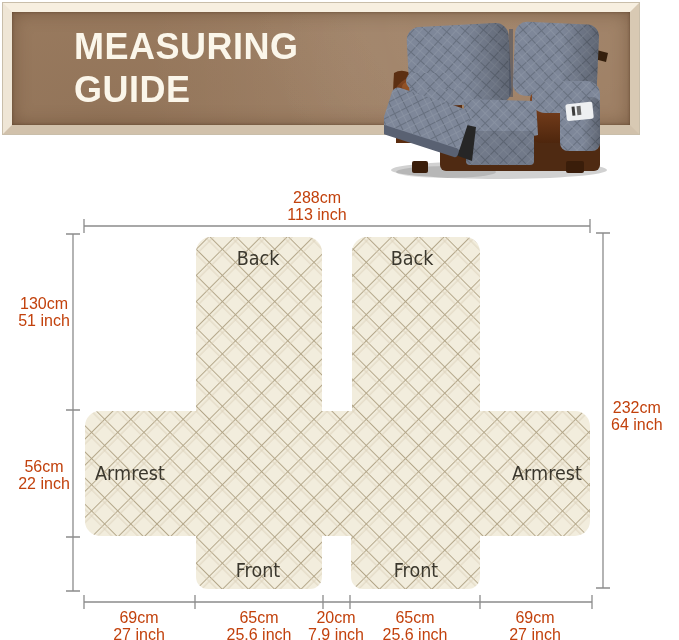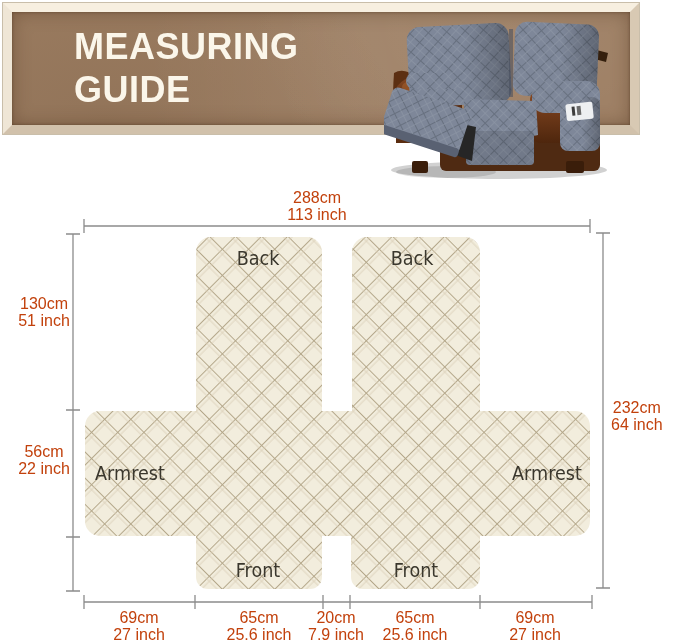--- a/index.html
+++ b/index.html
@@ -154,21 +154,21 @@
 
   <div class="m" style="left:317px;top:206px">
     <div>288cm</div>
     <div>113 inch</div>
   </div>
 
   <div class="m" style="left:44px;top:312px">
     <div>130cm</div>
     <div>51 inch</div>
   </div>
-  <div class="m" style="left:44px;top:460px">
+  <div class="m" style="left:44px;top:475px">
     <div>56cm</div>
     <div>22 inch</div>
   </div>
 
   <div class="m m-right" style="left:611px;top:399px">
     <div>232cm</div>
     <div>64 inch</div>
   </div>
 
   <div class="m" style="left:139px;top:626px">

